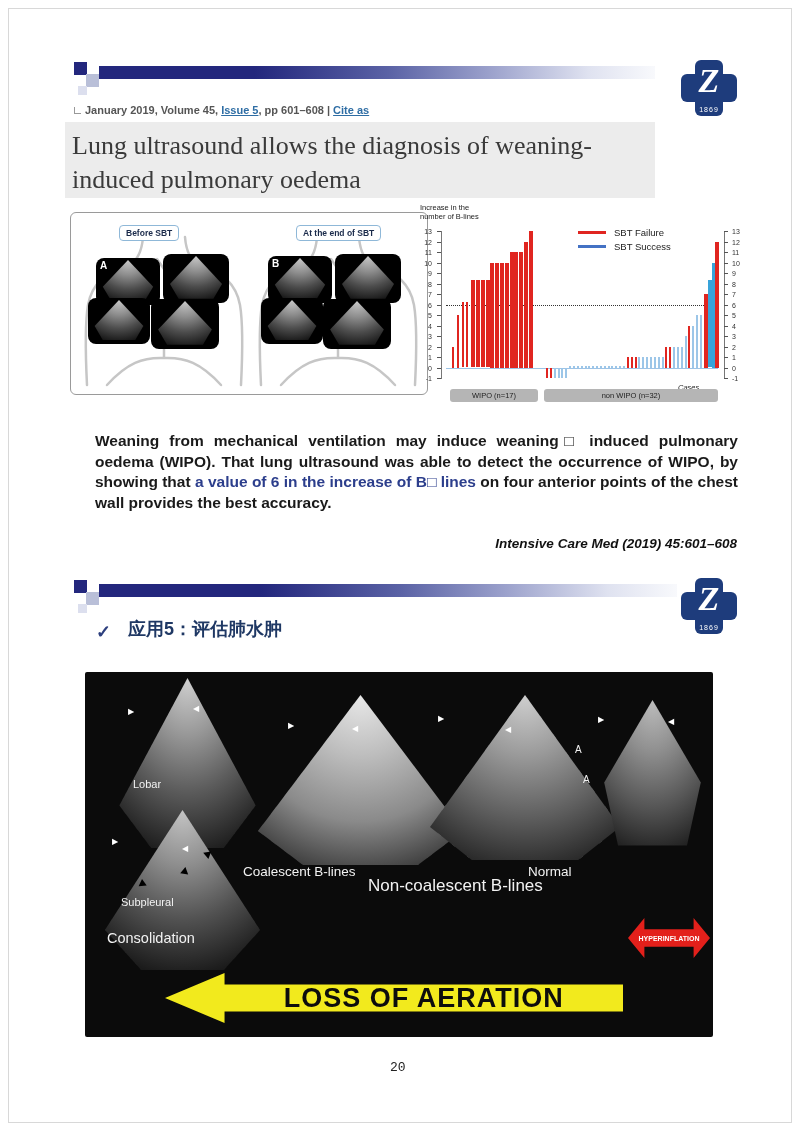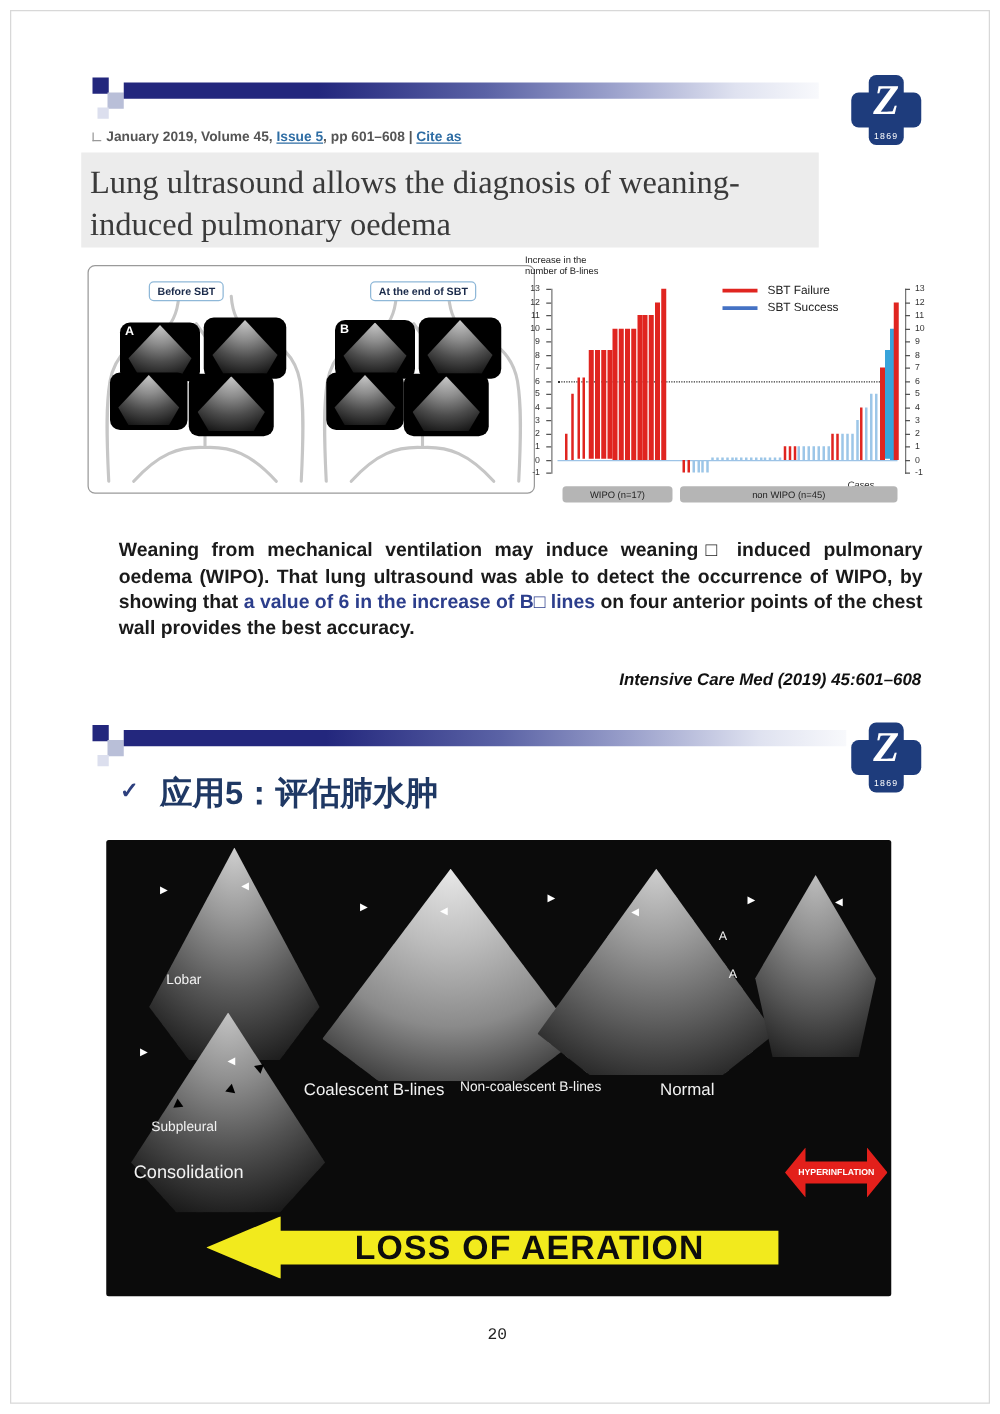--- a/index.html
+++ b/index.html
@@ -57,21 +57,21 @@
   .grp-badge{position:absolute;background:#b5b5b5;border-radius:3px;font-size:7.5px;color:#222;
      text-align:center;line-height:13px;height:13px;}
 
   
   .para{position:absolute;left:95px;top:431px;width:643px;font-size:15.5px;font-weight:bold;
      line-height:1.33;color:#1a1a1a;text-align:justify;}
   .para .blue{color:#2c3e8c;}
   .cite1{position:absolute;right:63px;top:536px;font-size:13.5px;font-weight:bold;font-style:italic;color:#111;}
 
   
-  .s2-title{position:absolute;left:128px;top:617px;font-size:26px;font-weight:bold;color:#1f3864;}
+  .s2-title{position:absolute;left:128px;top:617px;font-size:18px;font-weight:bold;color:#1f3864;}
   .s2-check{position:absolute;left:96px;top:621px;font-size:18px;font-weight:bold;color:#2d3f7e;}
 
   #uspanel{position:absolute;left:85px;top:672px;width:628px;height:365px;background:#0b0b0b;border-radius:2px;}
   .fan2{position:absolute;}
   .uslab{position:absolute;color:#f2f2f2;}
   .ah{position:absolute;color:#fff;font-size:8px;line-height:1;}
   .blkarrow{position:absolute;width:0;height:0;border-left:7px solid #000;border-top:4px solid transparent;border-bottom:4px solid transparent;}
 
   .arrow-green{position:absolute;left:197px;top:240px;width:426px;height:56px;background:#4aad42;
      clip-path:polygon(0 23%,87% 23%,87% 0,100% 50%,87% 100%,87% 77%,0 77%);}
@@ -307,21 +307,21 @@
         <div class="bar" style="left: 246.3px; width: 2px; background: rgb(156, 198, 232); top: 94.5px; height: 42px;"></div>
         <div class="bar" style="left: 250.15px; width: 2px; background: rgb(156, 198, 232); top: 84px; height: 52.5px;"></div>
         <div class="bar" style="left: 254px; width: 2px; background: rgb(156, 198, 232); top: 84px; height: 52.5px;"></div>
         <div class="bar" style="left: 257.85px; width: 4px; background: rgb(224, 37, 32); top: 63px; height: 73.5px;"></div>
         <div class="bar" style="left: 261.7px; width: 4px; background: rgb(56, 163, 218); top: 49.35px; height: 87.15px;"></div>
         <div class="bar" style="left: 265.55px; width: 4px; background: rgb(56, 163, 218); top: 31.5px; height: 105px;"></div>
         <div class="bar" style="left: 269.4px; width: 4px; background: rgb(224, 37, 32); top: 10.5px; height: 126px;"></div>
       </div>
     <div class="cases" style="left:258px;top:180px;">Cases</div>
     <div class="grp-badge" style="left:30px;top:186px;width:88px;">WIPO (n=17)</div>
-    <div class="grp-badge" style="left:124px;top:186px;width:174px;">non WIPO (n=45)</div>
+    <div class="grp-badge" style="left:124px;top:186px;width:174px;">non WIPO (n=32)</div>
   </div>
 
   <div class="para">
     <span>Weaning from mechanical ventilation may induce weaning□ induced pulmonary oedema (WIPO). That lung ultrasound was able to detect the occurrence of WIPO, by showing that </span><span class="blue">a value of 6 in the increase of B□ lines</span><span> on four anterior points of the chest wall provides the best accuracy.</span>
   </div>
   <div class="cite1">Intensive Care Med (2019) 45:601–608</div>
 
   <div class="hdr-sq" style="left:74px;top:580px;width:13px;height:13px;background:#23277d;"></div>
   <div class="hdr-sq" style="left:86px;top:592px;width:13px;height:13px;background:#b9bfd8;"></div>
   <div class="hdr-sq" style="left:78px;top:604px;width:9px;height:9px;background:#dcdfee;"></div>
@@ -371,21 +371,21 @@
     <span class="ah" style="left:583px;top:46px;">◀</span>
 
     <span class="blkarrow" style="left:55px;top:208px;transform:rotate(25deg);"></span>
     <span class="blkarrow" style="left:95px;top:196px;transform:rotate(160deg);"></span>
     <span class="blkarrow" style="left:118px;top:178px;transform:rotate(200deg);"></span>
 
     <span class="uslab" style="left:48px;top:106px;font-size:11px;">Lobar</span>
     <span class="uslab" style="left:36px;top:224px;font-size:11px;">Subpleural</span>
     <span class="uslab" style="left:22px;top:258px;font-size:14.5px;">Consolidation</span>
     <span class="uslab" style="left:158px;top:192px;font-size:13.5px;">Coalescent B-lines</span>
-    <span class="uslab" style="left:283px;top:192px;font-size:11px;">Non-coalescent B-lines</span>
+    <span class="uslab" style="left:283px;top:204px;font-size:17px;">Non-coalescent B-lines</span>
     <span class="uslab" style="left:443px;top:192px;font-size:13.5px;">Normal</span>
     <span class="uslab" style="left:490px;top:72px;font-size:10px;">A</span>
     <span class="uslab" style="left:498px;top:102px;font-size:10px;">A</span>
 
     <div class="arrow-red">
       <span>HYPERINFLATION</span>
     </div>
     <div class="arrow-yellow">
       <span>LOSS OF AERATION</span>
     </div>

